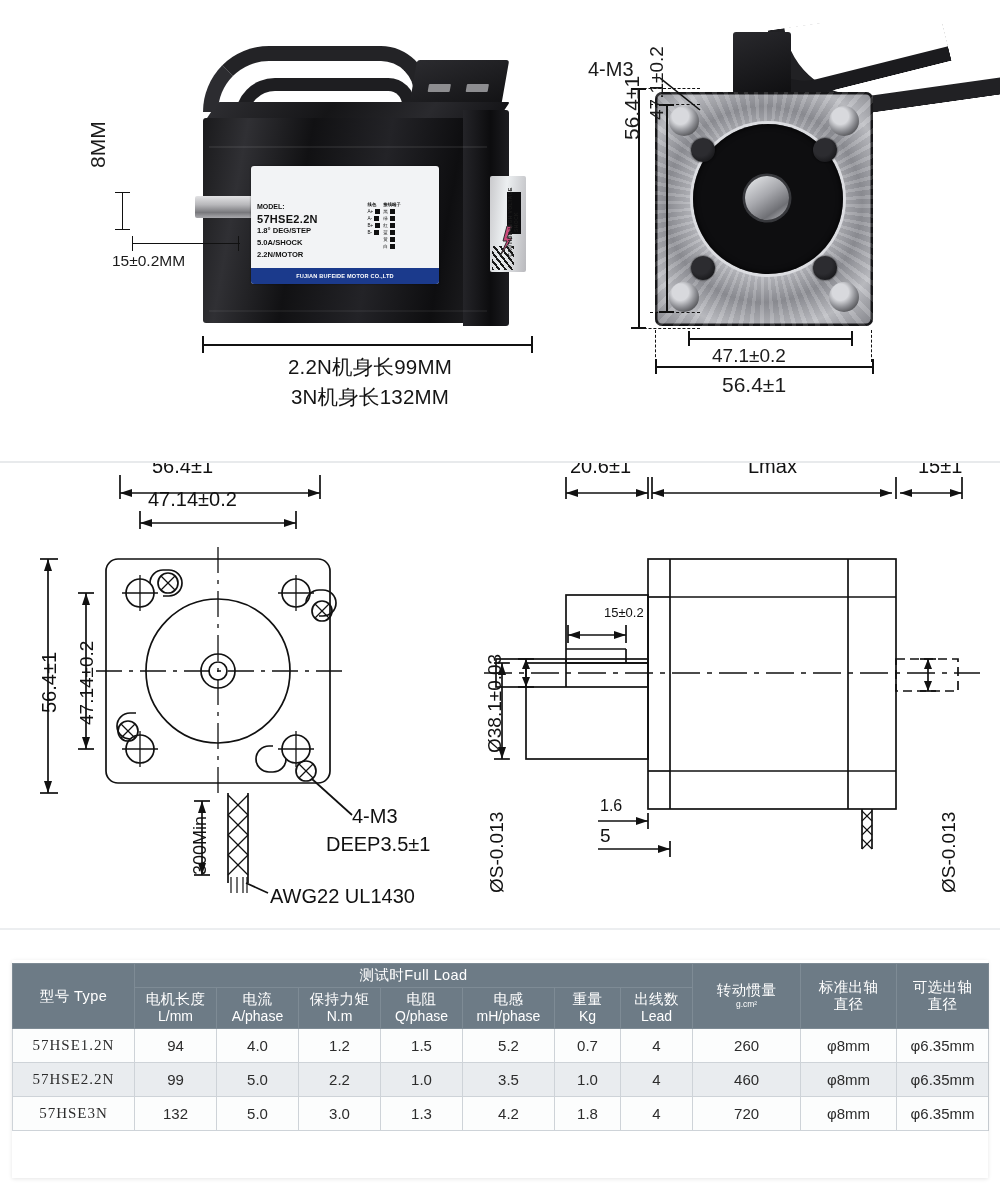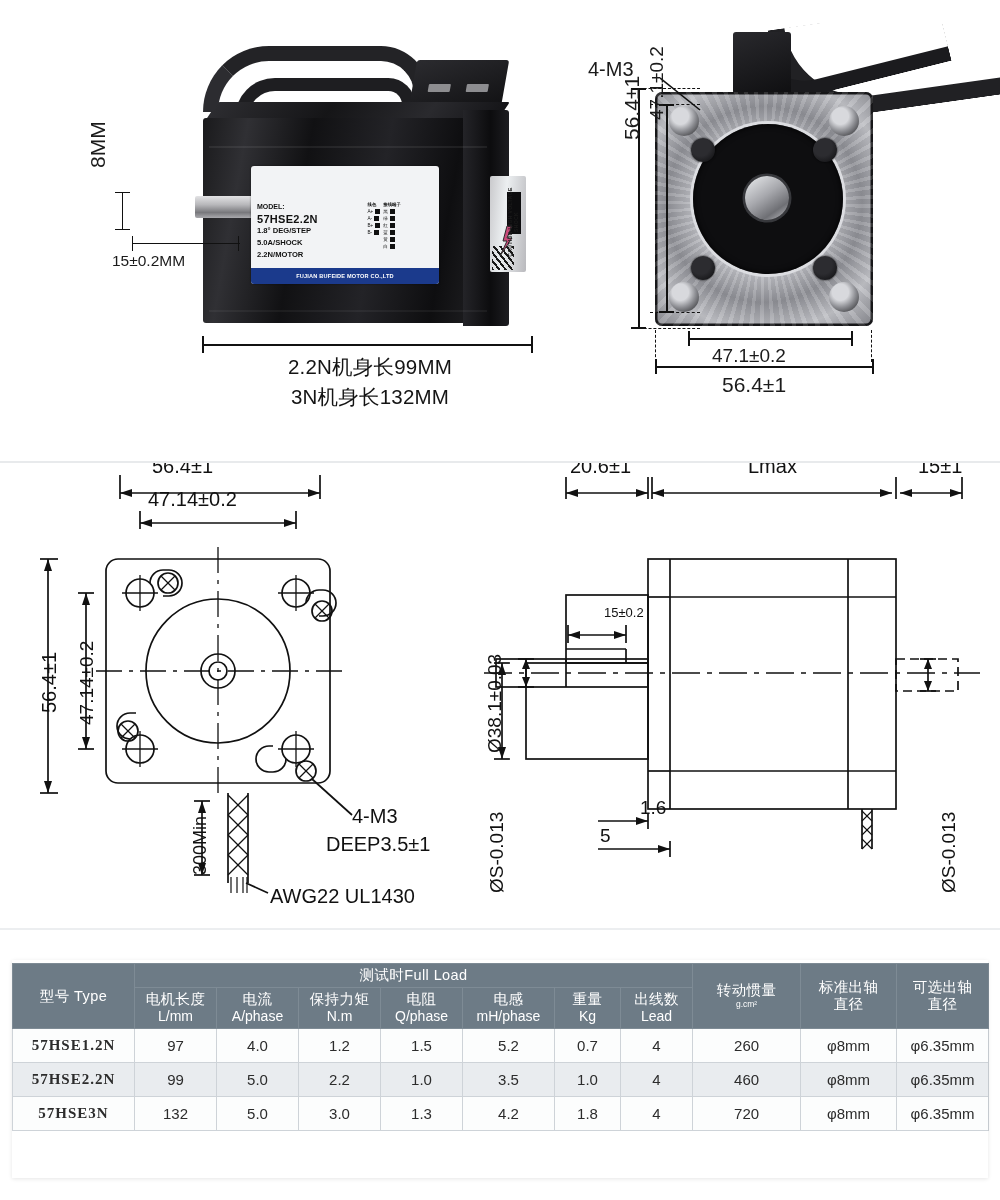--- a/index.html
+++ b/index.html
@@ -161,21 +161,21 @@
   table.spec th, table.spec td { border:1px solid #ced3d8; text-align:center; }
   table.spec thead th {
     background:#6d7b86; color:#ffffff; font-weight:normal; padding:3px 2px;
     border-color:#7e8b95;
   }
   .th-cn { font-size:14.5px; line-height:17px; letter-spacing:.4px; }
   .th-en { font-size:14px; line-height:17px; }
   .th-unit-small { font-size:8.5px; line-height:11px; }
   table.spec tbody td { font-size:15px; color:#2c2c2c; padding:8px 2px; background:#fcfdfd; }
   table.spec tbody tr:nth-child(2) td { background:#e9ecef; }
-  td.model { font-family:"Liberation Serif", serif; font-size:14px; letter-spacing:1px;font-weight:bold; }
+  td.model { font-family:"Liberation Serif", serif; font-size:14px; letter-spacing:1px; }
   #table-shadow { position:absolute; left:12px; top:960px; width:976px; height:218px; box-shadow:0 1px 4px rgba(0,0,0,.10); pointer-events:none; }
 </style>
 </head>
 <body>
 
 <div id="page">
 
   <div id="photo-section">
 
     <div id="motor-side">
@@ -546,21 +546,21 @@
       </g>
     </svg>
 
     <div class="dtxt" style="left:570px; top:-8px; font-size:20px;">20.6±1</div>
     <div class="dtxt" style="left:732px; top:-8px; font-size:20px;margin-left:16px;">Lmax</div>
     <div class="dtxt" style="left:918px; top:-8px; font-size:20px;">15±1</div>
     <div class="dtxt" style="left:484px; top:290px; font-size:19px; transform:rotate(-90deg); transform-origin:left top;">Ø38.1±0.03</div>
     <div class="dtxt" style="left:486px; top:430px; font-size:19px; transform:rotate(-90deg); transform-origin:left top;">ØS-0.013</div>
     <div class="dtxt" style="left:938px; top:430px; font-size:19px; transform:rotate(-90deg); transform-origin:left top;">ØS-0.013</div>
     <div class="dtxt" style="left:604px; top:142px; font-size:13px;">15±0.2</div>
-    <div class="dtxt" style="left:600px; top:334px; font-size:19px;margin-left:40px;">1.6</div>
+    <div class="dtxt" style="left:600px; top:334px; font-size:16px;">1.6</div>
     <div class="dtxt" style="left:600px; top:362px; font-size:19px;">5</div>
   </div>
 
   <div id="divider-2"></div>
 
   <div id="table-wrap">
     <table class="spec">
       <colgroup>
         <col style="width:122px">
           <col style="width:82px">
@@ -622,21 +622,21 @@
           </th>
           <th>
             <div class="th-cn">出线数</div>
             <div class="th-en">Lead</div>
           </th>
         </tr>
       </thead>
       <tbody>
         <tr>
           <td class="model">57HSE1.2N</td>
-          <td>97</td>
+          <td>94</td>
           <td>4.0</td>
           <td>1.2</td>
           <td>1.5</td>
           <td>5.2</td>
           <td>0.7</td>
           <td>4</td>
           <td>260</td>
           <td>φ8mm</td>
           <td>φ6.35mm</td>
         </tr>

